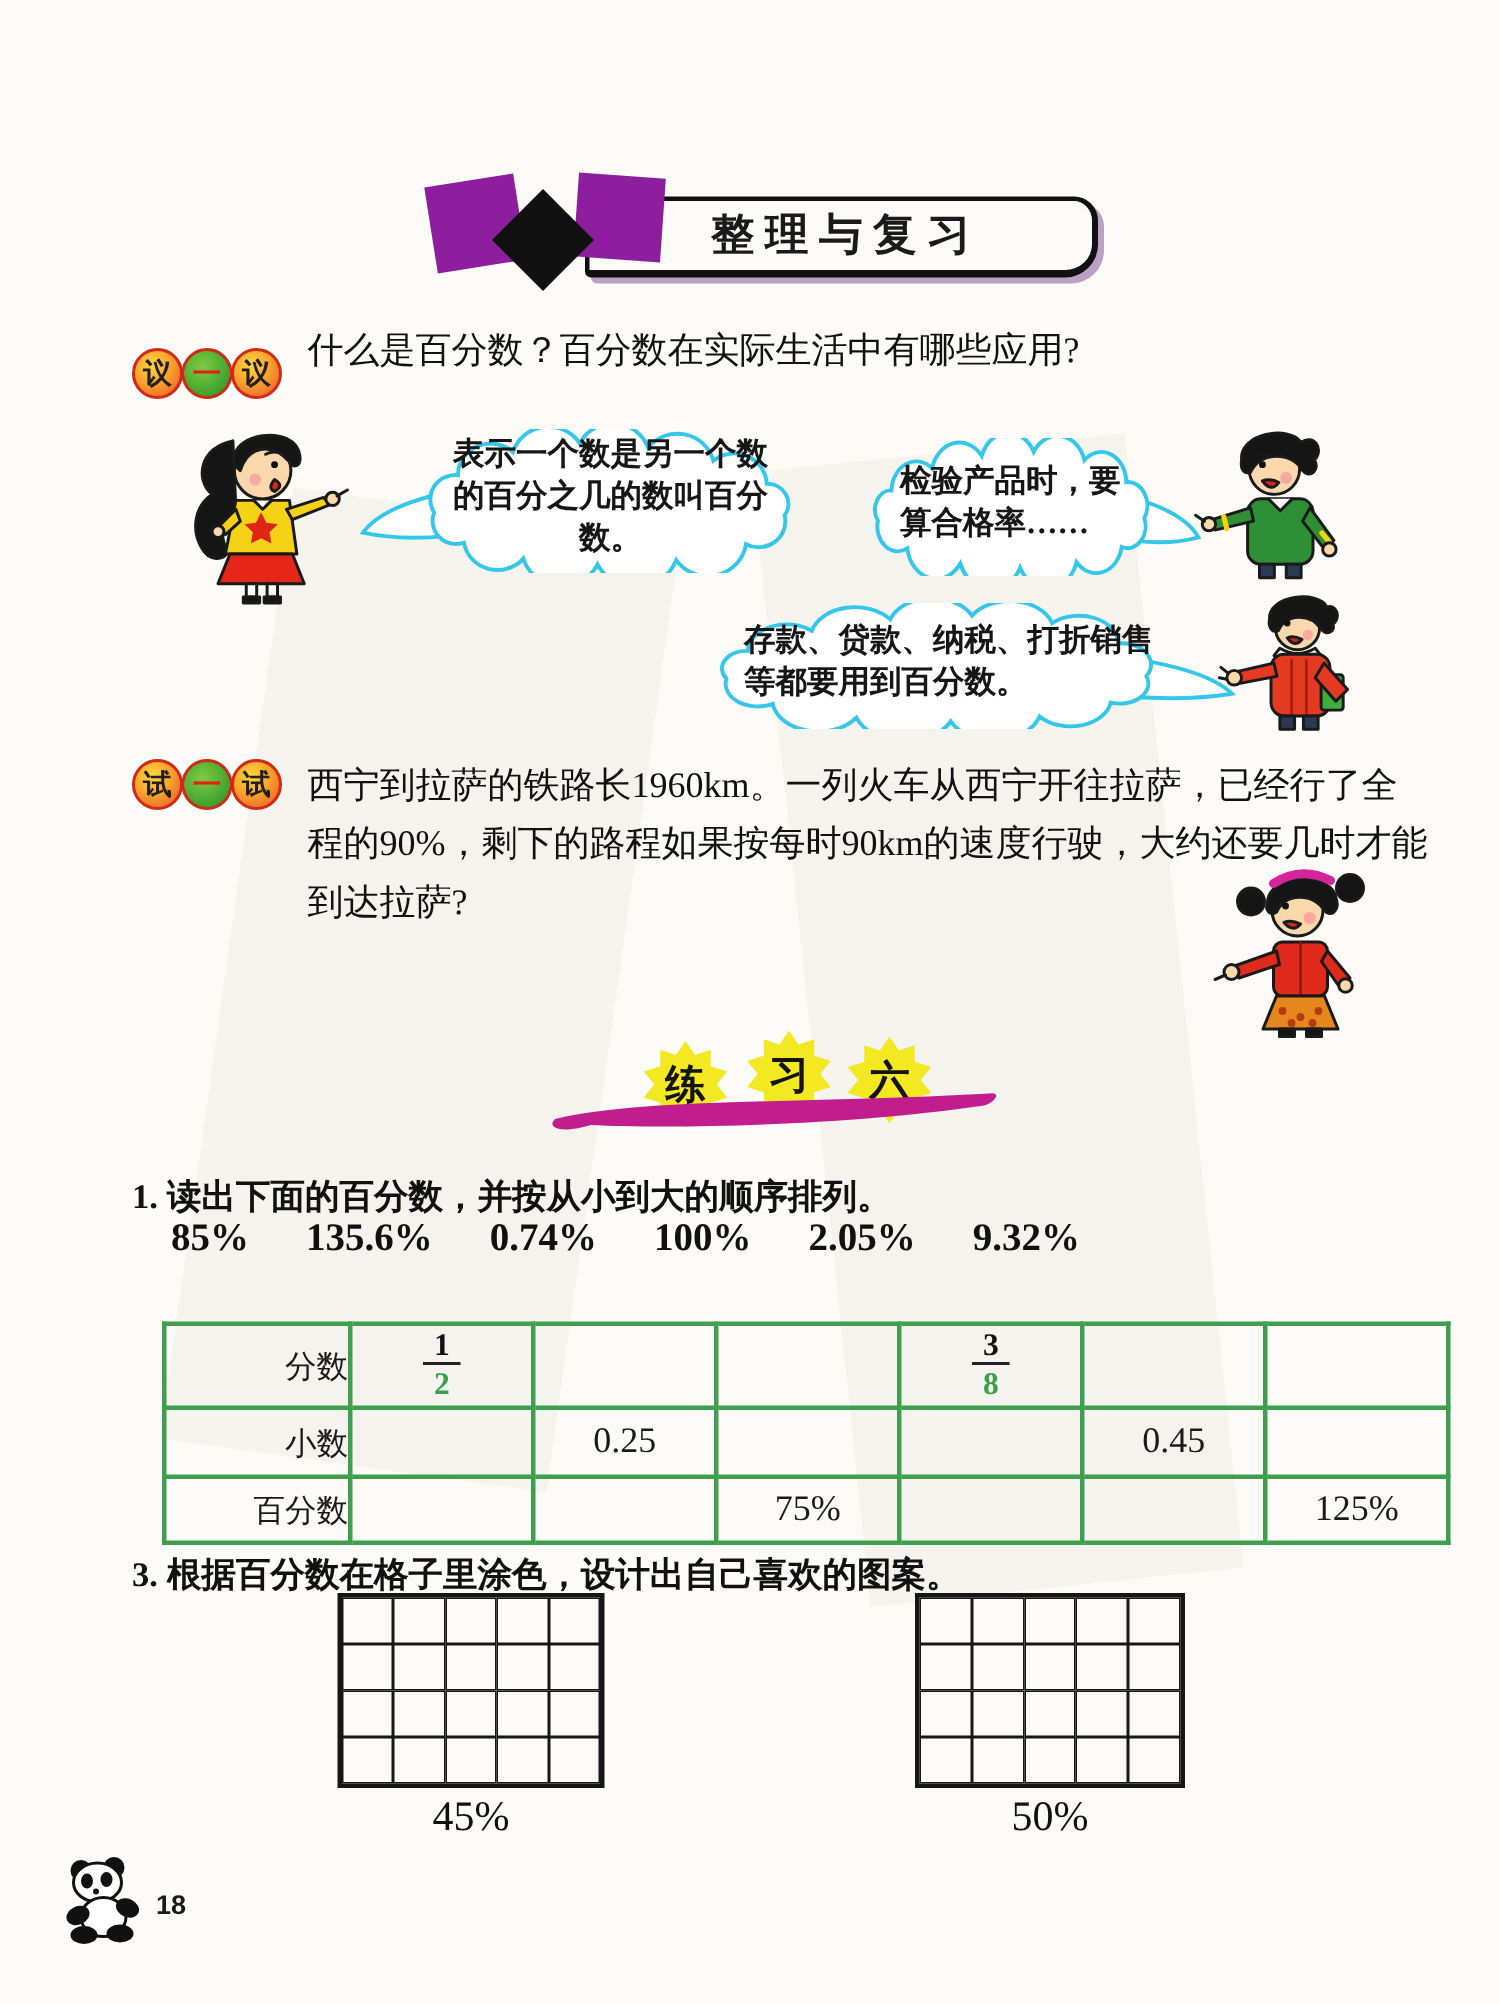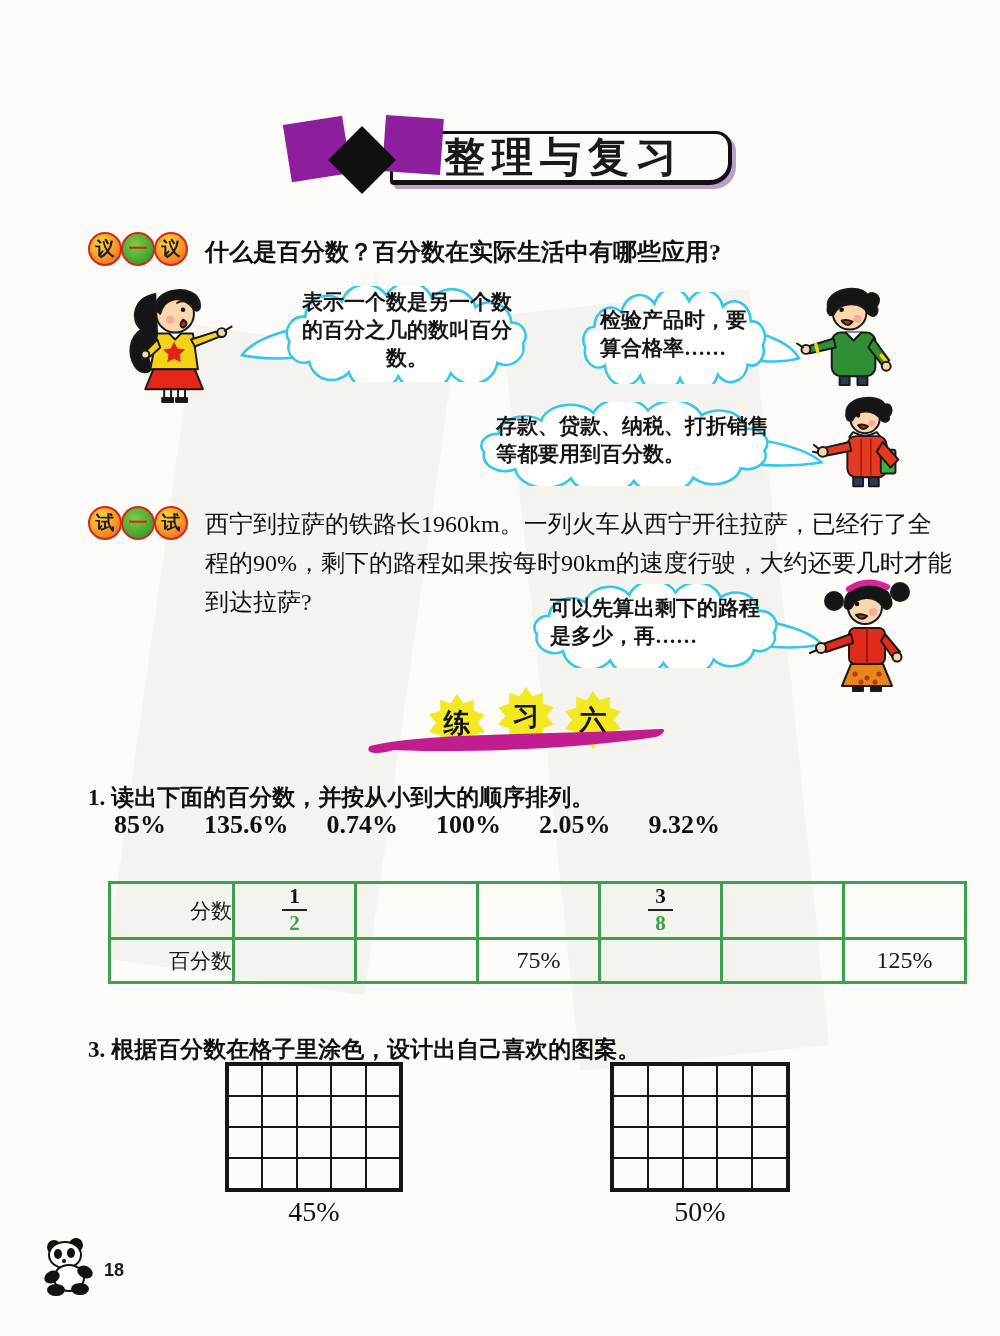--- a/index.html
+++ b/index.html
@@ -19,21 +19,21 @@
   .sq-purple { background:#8d1f9e; }
   .sq-black { background:#101010; }
   #title-box {
     position:absolute; left:390px; top:131px; width:342px; height:54px;
     border:3px solid #111; border-right-width:4px; border-bottom-width:5px;
     border-radius:4px 16px 22px 4px;
     box-shadow:4px 4px 0 rgba(88,28,122,.40);
     display:flex; align-items:center; justify-content:center;
     background:#fcfbf7; z-index:1;
   }
-  #title-box .t { font-size:41px; font-weight:bold; letter-spacing:7px; padding-left:7px; }
+  #title-box .t { font-size:29px; font-weight:bold; letter-spacing:7px; padding-left:7px; }
 
   
   .badge { position:absolute; display:flex; }
   .badge .b {
     width:34px; height:34px; border-radius:50%;
     border:2.5px solid #d02a18; margin-right:-1px;
     background:radial-gradient(circle at 38% 32%, #ffd83e 0%, #f9a32c 45%, #e8512a 100%);
     display:flex; align-items:center; justify-content:center;
     font-size:19px; font-weight:bold; color:#231f20; z-index:2;
   }
@@ -118,21 +118,21 @@
   </div>
   <div class="deco-sq sq-purple" style="left:287px;top:120px;width:60px;height:58px;transform:rotate(-9deg);z-index:2"></div>
   <div class="deco-sq sq-purple" style="left:384px;top:117px;width:58px;height:56px;transform:rotate(4deg);z-index:2"></div>
   <div class="deco-sq sq-black" style="left:338px;top:136px;width:48px;height:48px;transform:rotate(45deg);z-index:3"></div>
 
   <div class="badge" style="left:88px;top:232px">
     <div class="b">议</div>
     <div class="b mid">一</div>
     <div class="b">议</div>
   </div>
-  <div class="section-text" style="left:205px;top:233px;width:740px;font-weight:bold">什么是百分数？百分数在实际生活中有哪些应用?</div>
+  <div class="section-text" style="left:205px;top:215px;width:740px;font-weight:normal">什么是百分数？百分数在实际生活中有哪些应用?</div>
 
   <div class="kid" style="left:116px;top:282px;width:142px;height:124px">
     <svg viewBox="0 0 140 125">
       <g stroke="#1a1a1a" stroke-width="2" stroke-linejoin="round" stroke-linecap="round">
         <path d="M38,12 C16,16 12,38 24,48 C12,56 10,72 17,84 C22,93 32,93 35,86 C28,77 31,64 40,57 Z" fill="#151515"></path>
         <circle cx="58" cy="32" r="19" fill="#fbd7ac"></circle>
         <path d="M39,28 C34,6 80,0 83,22 C84,29 79,31 76,26 C64,13 48,15 43,32 Z" fill="#151515"></path>
         <circle cx="66" cy="28" r="2.3" fill="#111" stroke="none"></circle>
         <path d="M60,21 Q66,18 72,21" fill="none"></path>
         <circle cx="53" cy="38" r="4" fill="#f7a8a0" stroke="none"></circle>
@@ -221,26 +221,20 @@
     </svg>
   </div>
 
   <div class="badge" style="left:88px;top:506px">
     <div class="b">试</div>
     <div class="b mid">一</div>
     <div class="b">试</div>
   </div>
   <div class="section-text" style="left:205px;top:505px;width:748px">西宁到拉萨的铁路长1960km。一列火车从西宁开往拉萨，已经行了全程的90%，剩下的路程如果按每时90km的速度行驶，大约还要几时才能到达拉萨?</div>
 
-  <div class="bubble tail-right" style="left:530px;top:584px;width:296px;height:84px">
-    <svg class="cloud-svg" viewBox="0 0 295 100" preserveAspectRatio="none">
-      <use href="#cloudL" transform="translate(295,0) scale(-1,1)"></use>
-    </svg>
-    <div class="cloud-text">可以先算出剩下的路程是多少，再……</div>
-  </div>
 
   <div class="kid" style="left:806px;top:574px;width:132px;height:122px">
     <svg viewBox="0 0 130 122">
       <g stroke="#1a1a1a" stroke-width="2" stroke-linejoin="round" stroke-linecap="round">
         <circle cx="27" cy="27" r="9" fill="#151515"></circle>
         <circle cx="93" cy="18" r="9" fill="#151515"></circle>
         <circle cx="58" cy="33" r="17" fill="#fbd7ac"></circle>
         <path d="M38,28 C38,8 82,6 84,26 C86,33 80,38 76,33 C68,21 50,21 44,34 C40,37 36,33 38,28 Z" fill="#151515"></path>
         <path d="M42,15 Q60,3 80,13" stroke="#d6259a" stroke-width="6" fill="none"></path>
         <circle cx="50" cy="30" r="2.3" fill="#111" stroke="none"></circle>
@@ -307,20 +301,29 @@
       <td class="val"></td>
       <td class="val">
         <span class="frac">
           <span class="fn">3</span>
           <span class="fd">8</span>
         </span>
       </td>
       <td class="val"></td>
       <td class="val"></td>
     </tr>
+    <tr class="r2">
+      <td class="lbl">小数</td>
+      <td class="val"></td>
+      <td class="val">0.25</td>
+      <td class="val"></td>
+      <td class="val"></td>
+      <td class="val">0.45</td>
+      <td class="val"></td>
+    </tr>
     <tr class="r3">
       <td class="lbl">百分数</td>
       <td class="val"></td>
       <td class="val"></td>
       <td class="val">75%</td>
       <td class="val"></td>
       <td class="val"></td>
       <td class="val">125%</td>
     </tr>
   </tbody>

